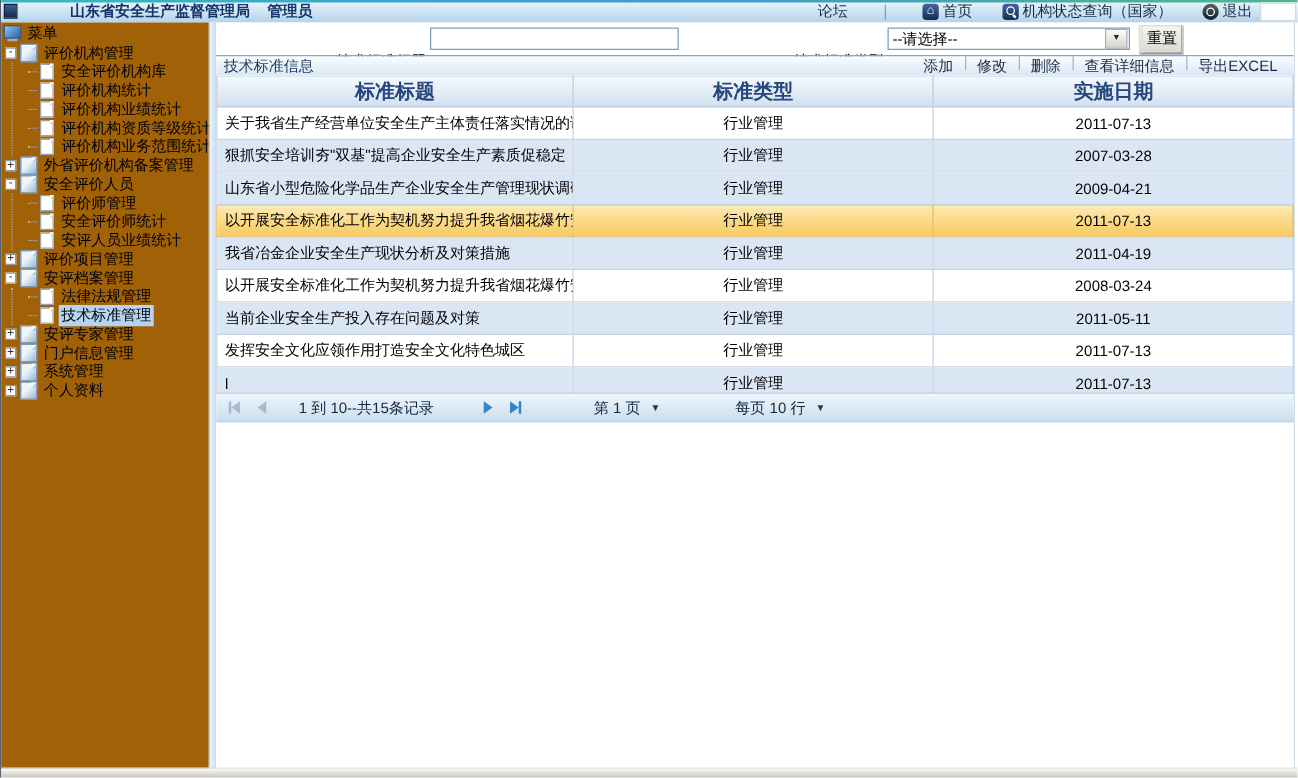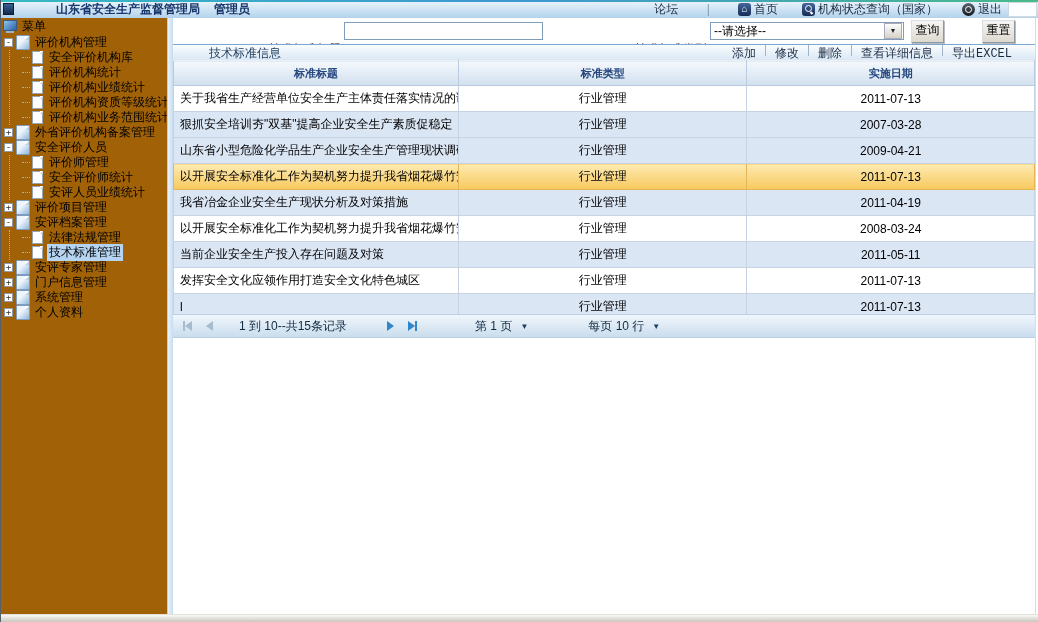--- a/index.html
+++ b/index.html
@@ -66,36 +66,36 @@
   .txt-input{position:absolute;left:171px;top:4px;width:193px;height:14px;border:1px solid #7f9db9;font:12px "Liberation Sans",sans-serif;padding:1px 2px;}
   .combo{position:absolute;left:537px;top:4px;width:194px;height:18px;border:1px solid #7f9db9;background:#fff;
     box-sizing:border-box;display:flex;align-items:center;cursor:pointer;}
   .combo-text{flex:1;padding-left:3px;color:#000;}
   .combo-btn{width:16px;height:14px;margin:1px;background:linear-gradient(#fdfdfd,#d6d2c9);border:1px solid #aab;
     font-size:7px;line-height:13px;text-align:center;color:#223;}
   .btn{position:absolute;top:2px;height:21px;width:31px;background:linear-gradient(#f6f5f2,#dcd9d0);
     border:1px solid #8e969e;border-top-color:#d7dde2;border-left-color:#d7dde2;
     font:12px "Liberation Sans",sans-serif;text-align:center;line-height:19px;cursor:pointer;box-shadow:1px 1px 0 #b9bec4;}
   .btn-query{left:738px;}
-  .btn-reset{left:809px;text-align:center;}
+  .btn-reset{left:740px;text-align:center;}
   
   .panel-bar{position:absolute;left:0;top:26px;right:0;height:16px;
     background:linear-gradient(#fafdff,#d8e6f3);border-top:1px solid #7da7cf;border-bottom:1px solid #c2d4e6;
     display:flex;align-items:center;}
-  .panel-title{padding-left:6px;color:#1c3a5e;margin-left:30px;}
-  .panel-actions{margin-left:auto;display:flex;padding-right:14px;font-family:Liberation Mono, monospace;}
+  .panel-title{padding-left:6px;color:#1c3a5e;}
+  .panel-actions{margin-left:auto;display:flex;padding-right:4px;}
   .action{padding:0 9px;color:#1b2b45;cursor:pointer;}
   .action-sep{width:1px;height:11px;background:#9fb4c8;}
   
   .grid-wrap{position:absolute;left:0;top:42px;right:0;}
   table.grid{border-collapse:collapse;width:100%;table-layout:fixed;}
   .grid th{
     height:22px;font-weight:bold;color:#25477e;
     background:linear-gradient(#f4f8fc,#d2e0ef);
-    border:1px solid #b9cbde;border-top-color:#e8f0f8;text-align:center;font-size:11px;
+    border:1px solid #b9cbde;border-top-color:#e8f0f8;text-align:center;font-size:16px;
   }
   .grid td{height:23px;border:1px solid #c5d3e3;font-size:12px;color:#000;overflow:hidden;white-space:nowrap;}
   .grid td.c-title{text-align:left;padding-left:6px;}
   .grid td.c-type,.grid td.c-date{text-align:center;}
   .grid tr.alt td{background:#dbe6f5;}
   .grid tr.selected td{background:linear-gradient(#fdeab2,#f8c95e);border-color:#e3b65a;}
   
   .pager{position:absolute;left:0;top:296px;right:0;height:22px;
     background:linear-gradient(#f0f6fc,#cadded);border-top:1px solid #bcd0e4;border-bottom:1px solid #bcd0e4;
     display:flex;align-items:center;color:#102a40;}

